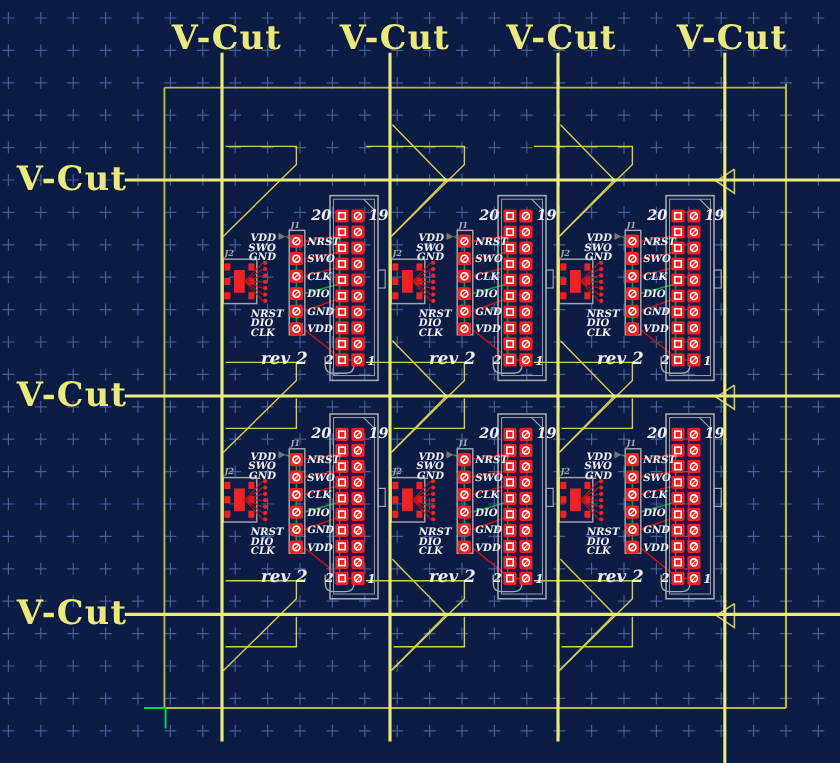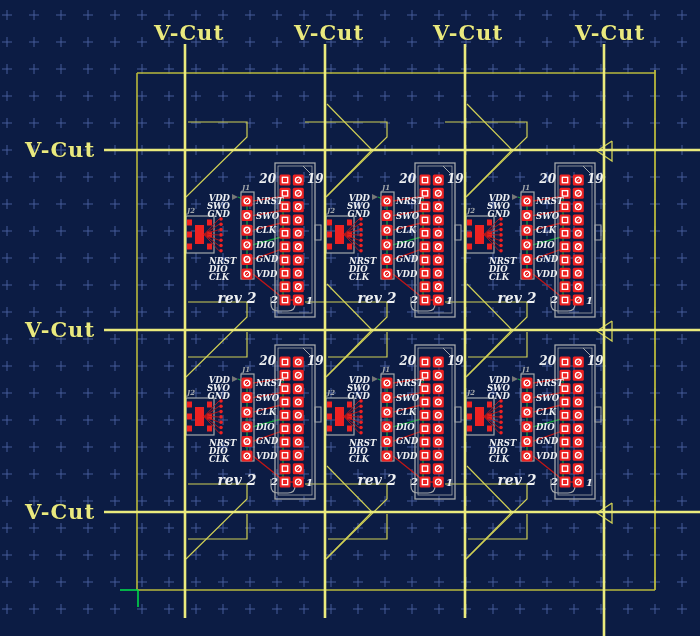--- a/index.html
+++ b/index.html
@@ -3,21 +3,21 @@
 <meta charset="utf-8">
 <style>
   html,body{margin:0;padding:0;background:#000;}
   .stage{position:relative;width:700px;height:636px;overflow:hidden;font-family:"DejaVu Serif",serif;}
   svg{position:absolute;left:0;top:0;}
   .vcut-label{
     position:absolute;
     transform:translate(-50%,-54%);
     font-family:"DejaVu Serif",serif;
     font-weight:bold;
-    font-size:21px;
+    font-size:28px;
     letter-spacing:1px;
     white-space:nowrap;
     text-shadow:0 0 1px rgba(0,0,0,.6);
   }
 </style>
 </head>
 <body>
 
 <div class="stage" style="background: rgb(12, 28, 68);">
   <svg id="cad" width="700" height="636">

